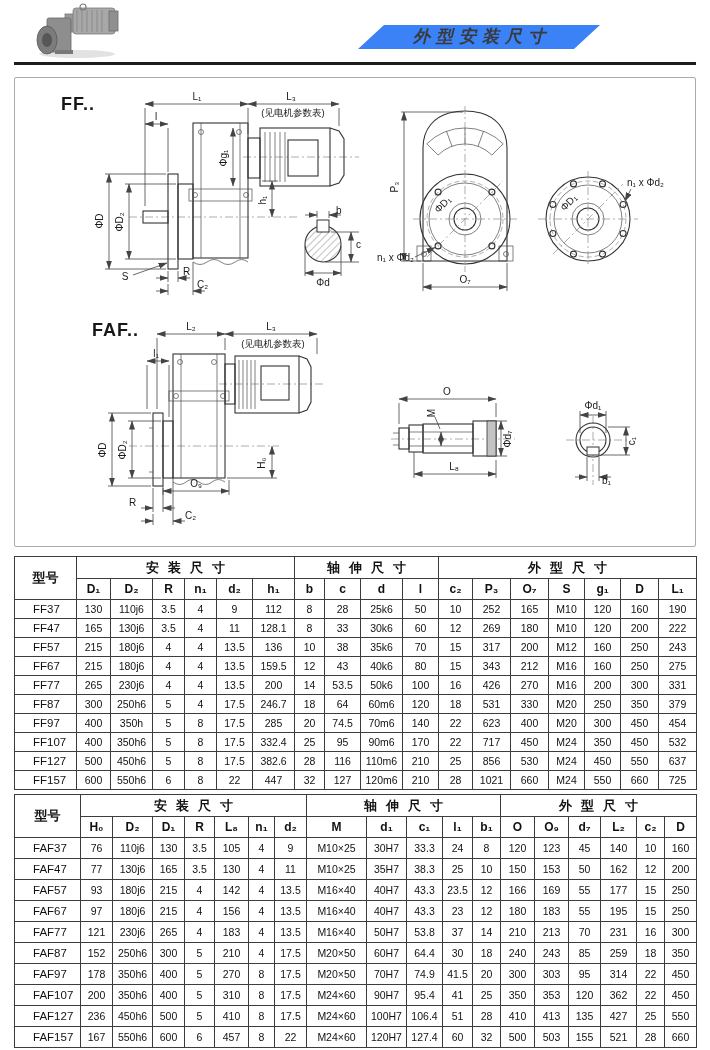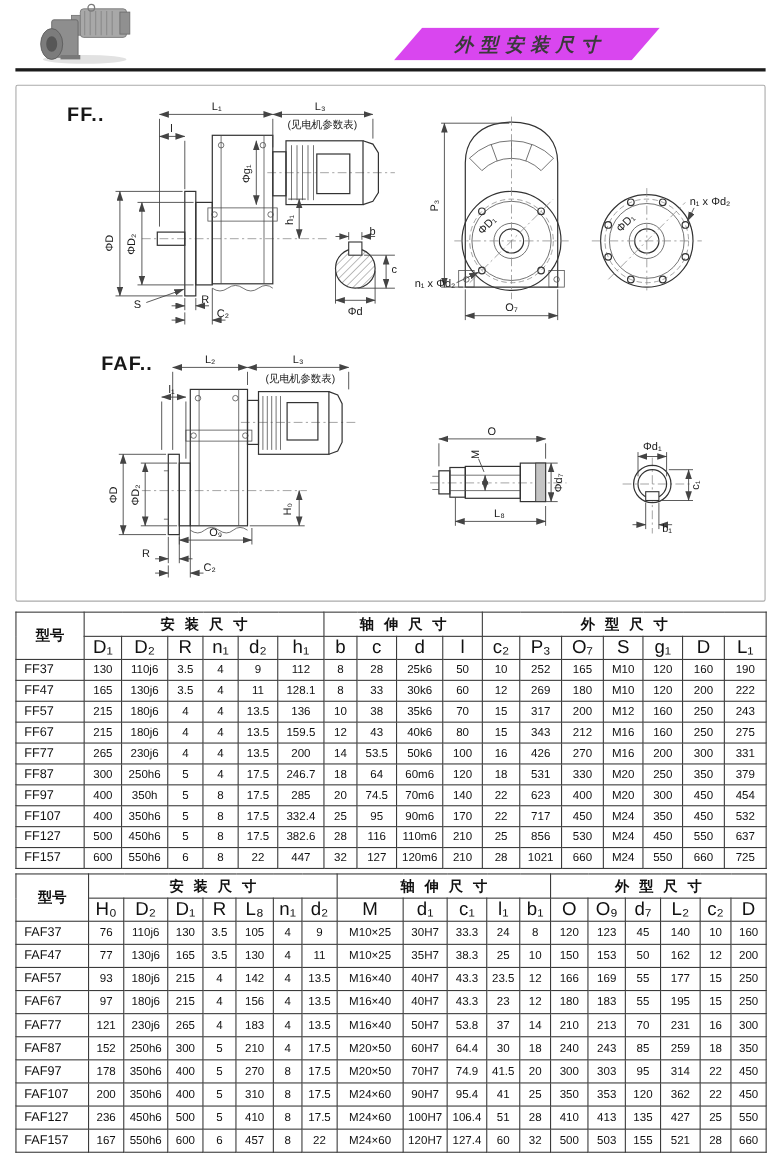--- a/index.html
+++ b/index.html
@@ -1,22 +1,22 @@
 <!DOCTYPE html>
 <html><head>
 <meta charset="utf-8">
 <style>
   html,body{margin:0;padding:0;background:#fff;}
   .page{position:relative;width:710px;height:1050px;background:#ffffff;overflow:hidden;
         font-family:"Liberation Sans","DejaVu Sans",sans-serif;color:#111;}
   
   .photo{position:absolute;left:25px;top:2px;width:105px;height:57px;}
-  .banner{position:absolute;left:358px;top:25px;width:242px;height:30px;background:#d946ef;
+  .banner{position:absolute;left:358px;top:25px;width:242px;height:24px;background:#3b82f6;
           clip-path:polygon(26px 0,100% 0,calc(100% - 26px) 100%,0 100%);
-          display:flex;align-items:center;justify-content:center;}
+          display:flex;justify-content:center;}
   .banner span{font-size:17px;font-weight:bold;font-style:italic;color:#3a3a3a;
                letter-spacing:6px;text-indent:6px;}
   .rule{position:absolute;left:14px;top:62px;width:682px;height:2.5px;background:#1c1c1c;}
   
   .panel{position:absolute;left:14px;top:77px;width:680px;height:468px;border:1px solid #ababab;
          border-radius:2px;background:#fff;}
   .figlabel{position:absolute;font-size:18px;font-weight:bold;letter-spacing:1px;color:#171717;}
   .lab-ff{left:46px;top:16px;text-align:right;}
   .lab-faf{left:38px;top:242px;margin-left:39px;}
   .panel svg{position:absolute;}
@@ -32,24 +32,24 @@
   text.dim{font:10px "Liberation Sans","DejaVu Sans",sans-serif;fill:#1a1a1a;}
   text.note{font:9.5px "Liberation Sans","DejaVu Sans",sans-serif;fill:#1a1a1a;}
   
   table{position:absolute;left:14px;border-collapse:collapse;table-layout:fixed;background:#fff;
         border:1.5px solid #222;}
   .t1{top:556px;width:682px;}
   .t2{top:794px;width:682px;}
   th,td{border:1px solid #3c3c3c;text-align:center;padding:0;overflow:hidden;white-space:nowrap;}
   th.model-h{font-size:13px;font-weight:bold;}
   th.group-h{font-size:13px;font-weight:bold;height:21px;letter-spacing:9px;text-indent:9px;}
-  th.sub-h{font-size:17px;font-weight:normal;height:20px;}
+  th.sub-h{font-size:12px;font-weight:bold;height:20px;}
   .t1 td{font-size:10.5px;height:18px;}
   .t2 td{font-size:10.5px;height:20px;}
-  td.model-cell{text-align:left;padding-left:7px;font-size:11.5px;}
+  td.model-cell{text-align:left;padding-left:18px;font-size:11.5px;}
 </style>
 </head>
 <body>
 
 <div class="page">
 
   <svg class="photo" viewBox="0 0 105 57">
     <ellipse cx="52" cy="52" rx="38" ry="4" fill="#e2e2e2"></ellipse>
     <rect x="40" y="12" width="10" height="18" fill="#9a9a9a" stroke="#777" stroke-width="0.8"></rect>
     <rect x="48" y="6" width="42" height="26" rx="3" fill="#a8a8a8" stroke="#787878" stroke-width="0.8"></rect>

